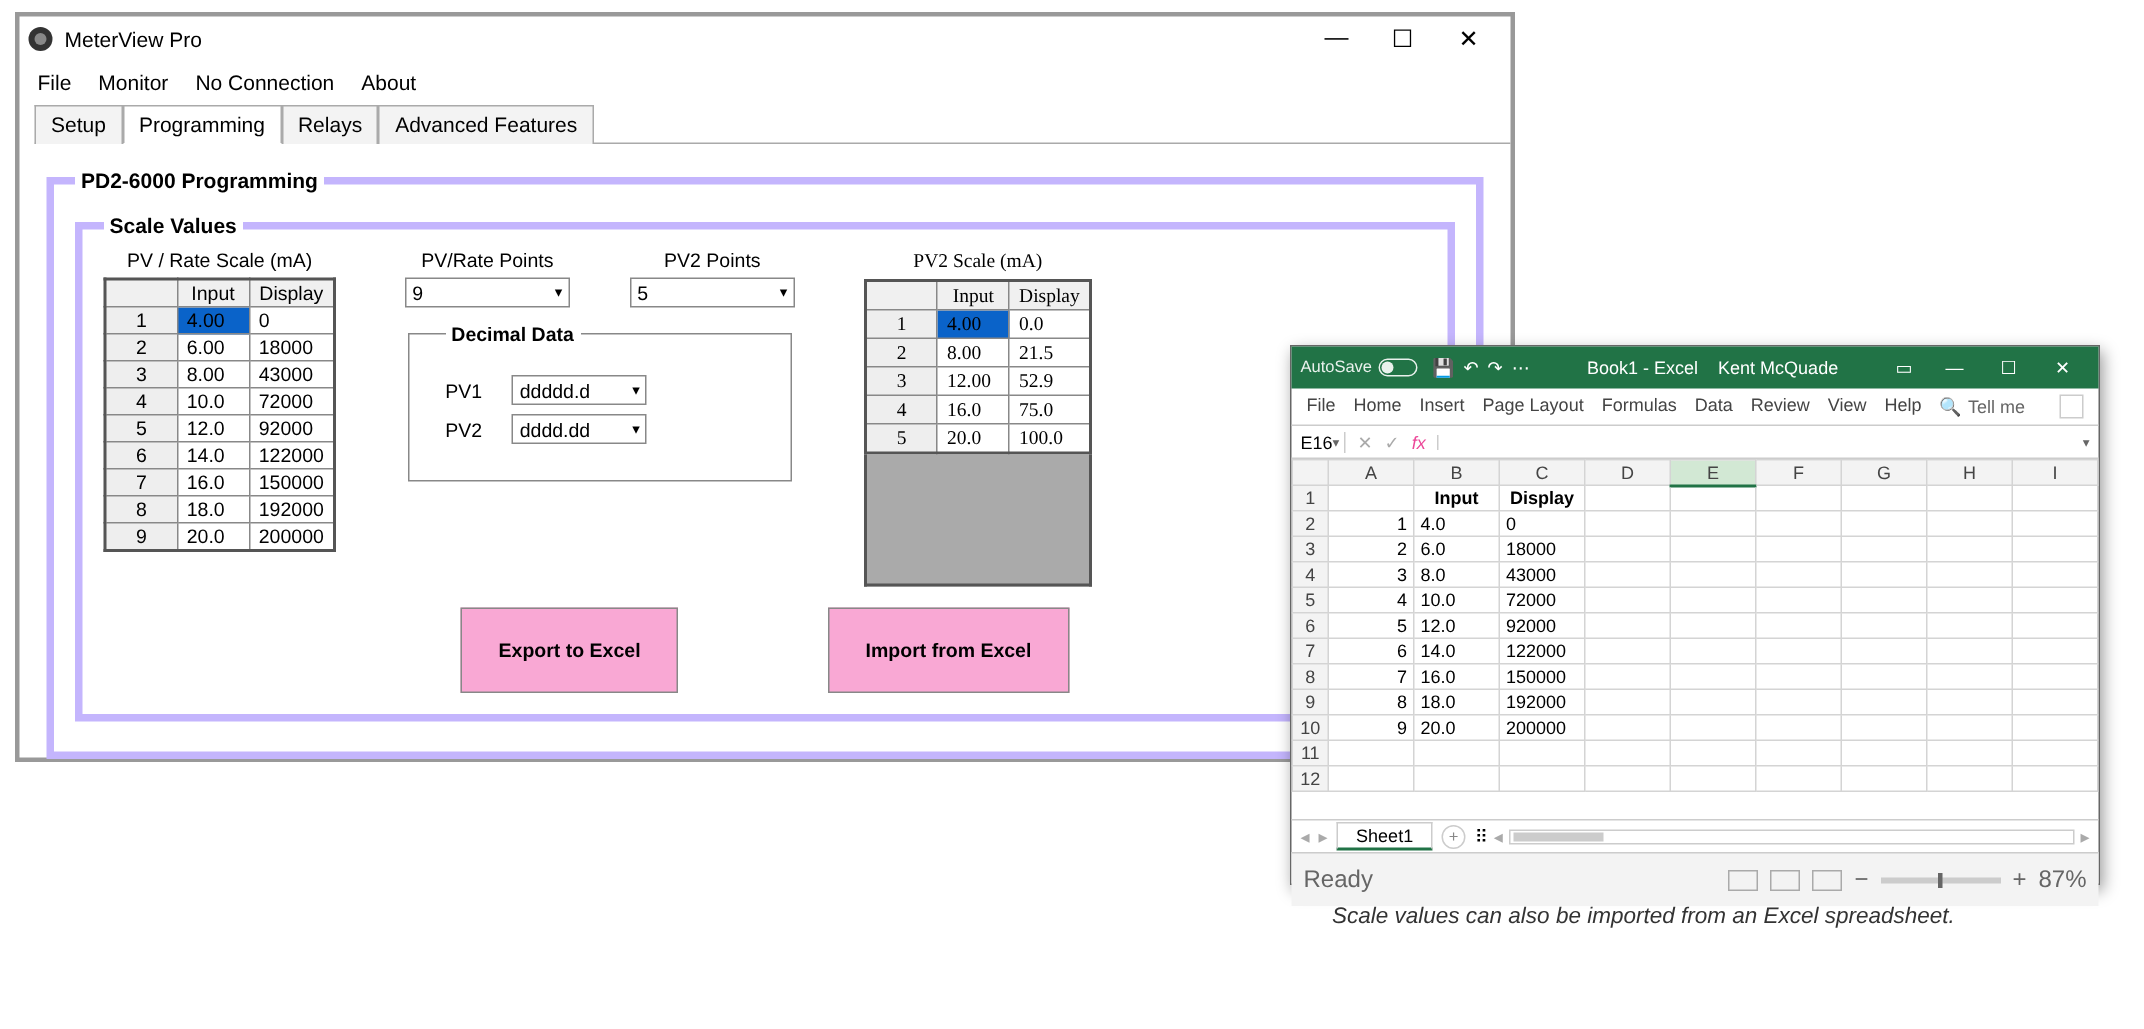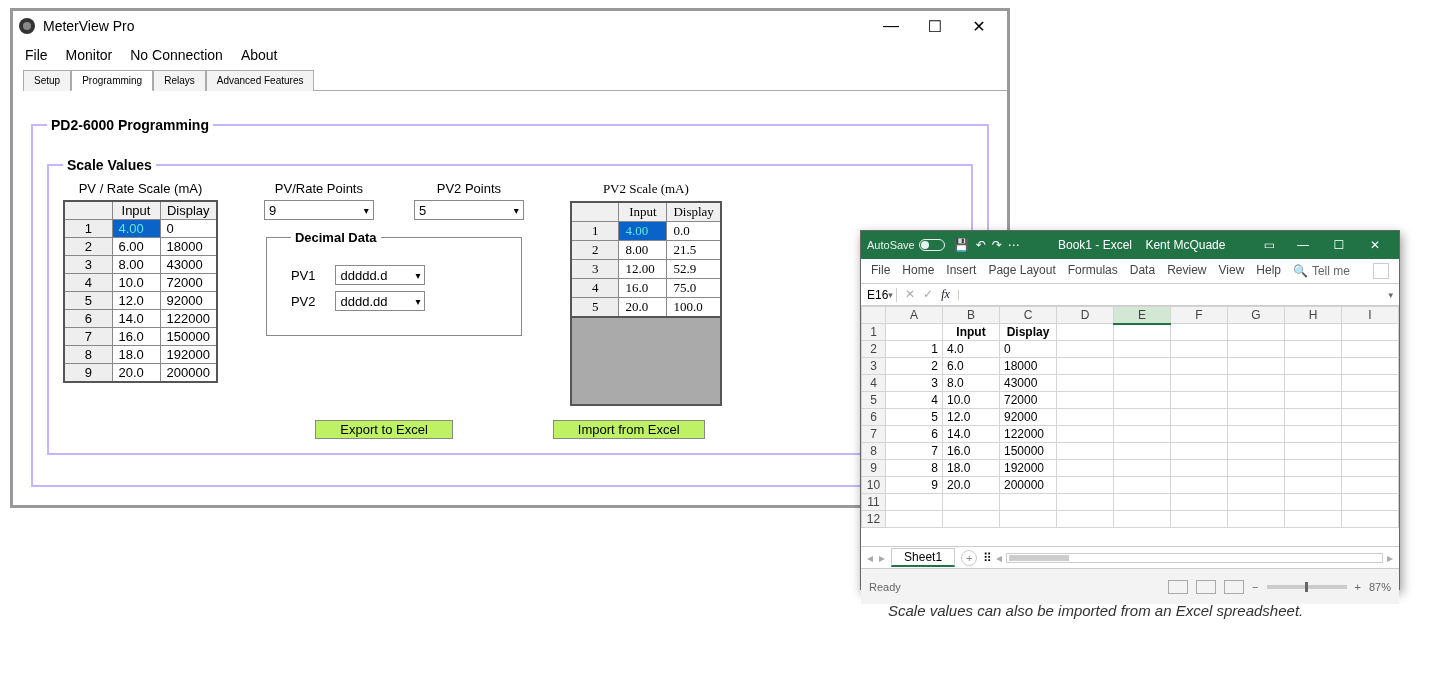--- a/index.html
+++ b/index.html
@@ -54,35 +54,35 @@
   .mv-tabs {
     display: flex;
     margin-left: 10px;
     border-bottom: 1px solid #aaa;
   }
   .mv-tabs .tab {
     padding: 4px 10px;
     border: 1px solid #aaa;
     border-bottom: none;
     background: #f3f3f3;
-    font-size: 10px;
+    font-size: 14px;
     position: relative;
     top: 1px;
   }
   .mv-tabs .tab.active {
     background: #fff;
     border-bottom: 1px solid #fff;
   }
   .mv-content {
     padding: 10px 18px;
   }
   fieldset.group {
-    border: 2px solid #c4b5fd;
+    border: 5px solid #c4b5fd;
     padding: 8px 14px 14px;
-    margin: 16px 0;
+    margin: 6px 0;
   }
   fieldset.group > legend {
     font-weight: bold;
     font-size: 14px;
     padding: 0 4px;
   }
   .scale-row {
     display: flex;
     gap: 46px;
     align-items: flex-start;
@@ -97,21 +97,21 @@
   table.data th, table.data td {
     border: 1px solid #888;
     font-size: 13px;
     padding: 1px 6px;
     text-align: left;
     min-width: 48px;
     height: 18px;
   }
   table.data th { background: #f0f0f0; font-weight: normal; text-align: center;}
   table.data td.rownum { background: #eee; text-align: center; width: 28px;}
-  td.selcell { background: #0a63c9; color: #5eead4; }
+  td.selcell { background: #0a63c9; color: #000000; }
   .mid-col { display:flex; flex-direction:column; gap:10px;}
   .mid-top { display:flex; gap:40px;}
   .selectbox {
     border: 1px solid #888;
     height: 20px; width: 110px;
     display: flex; align-items: center; justify-content: space-between;
     padding: 0 4px;
     font-size: 13px;
     background: #fff;
   }
@@ -122,23 +122,24 @@
   }
   fieldset.decimal legend { font-weight: bold; padding: 0 4px;}
   .dprow { display:flex; align-items:center; gap:20px; margin: 6px 0;}
   .dprow .selectbox { width: 90px;}
   .button-row {
     display: flex; gap: 100px; justify-content: center;
     margin-top: 14px;
   }
   button.std {
     border: 1px solid #888;
-    background: #bef264;
-    padding: 1px 24px;
+    background: #f9a8d4;
+    padding: 20px 24px;
     font-size: 13px;
+    font-weight: bold;
   }
   .pv2wrap {
      display:flex; flex-direction:column;font-family:Liberation Serif, serif;
   }
   .pv2below {
     height: 88px; background:#aaa; border:2px solid #555; border-top:none;
     width: 100%;
   }
 
   
@@ -191,21 +192,21 @@
   .xl-namebar {
     display:flex; align-items:center;
     border-bottom:1px solid #ccc;
     height:22px;
   }
   .xl-namebox {
     width:36px; border-right:1px solid #ccc; padding:0 6px; display:flex; align-items:center; justify-content:space-between;
   }
   .xl-namebox .dd{font-size:9px; color:#666;}
   .xl-fx-icons { display:flex; gap:8px; padding:0 8px; color:#aaa;}
-  .xl-fx { font-style: italic; font-family: Liberation Serif, serif; color:#0f172a;}
+  .xl-fx { font-style: italic; font-family: Liberation Sans, sans-serif; color:#ec4899;}
   .xl-fxbar { flex:1; border-left:1px solid #ccc; padding:0 6px; display:flex; align-items:center; justify-content:space-between;}
   .xl-fxbar .dd{font-size:9px; color:#666;}
   .xl-grid {
     display:flex; flex-direction:column;
     height: 240px;
     overflow:hidden;
   }
   .xl-grid table {
     border-collapse: collapse;
     width: 100%;
@@ -239,21 +240,21 @@
   .xl-addsheet {
     width:16px;height:16px;border:1px solid #ccc;border-radius:50%;
     display:flex;align-items:center;justify-content:center;color:#888;font-size:11px;
   }
   .xl-hscroll-track{flex:1; display:flex; align-items:center; gap:4px; margin-left:auto;}
   .xl-hscroll { flex:1; height:10px; border:1px solid #ccc; position:relative;}
   .xl-hscroll::after{content:"";position:absolute;left:2px;top:1px;width:60px;height:6px;background:#ccc;}
   .xl-statusbar {
     height:36px;border-top:1px solid #ccc;
     display:flex;align-items:center;padding:16px 8px;
-    color:#666;font-size:11px; background:#f3f3f3;
+    color:#666;font-size:16px; background:#f3f3f3;
   }
   .xl-statusbar .right{margin-left:auto;display:flex;gap:8px;align-items:center;}
   .viewbtn{width:20px;height:14px;border:1px solid #aaa;}
   .zoom-slider{width:80px;height:4px;background:#ccc;position:relative;}
   .zoom-slider::after{content:"";position:absolute;left:38px;top:-3px;width:3px;height:10px;background:#666;}
   .caption {
     position:absolute;
     left: 888px; top: 600px;
     width: 500px;
     font-style: italic;

